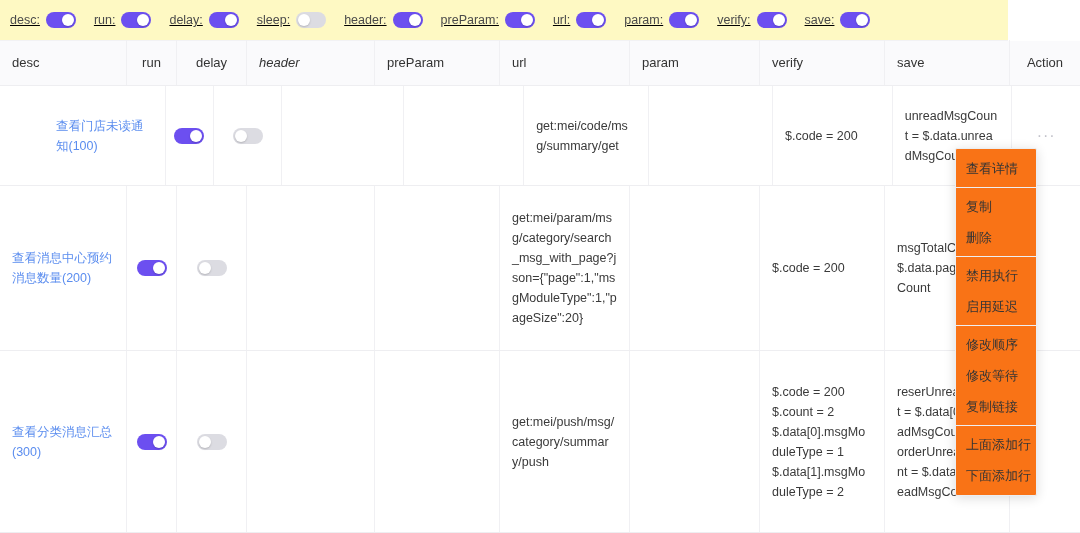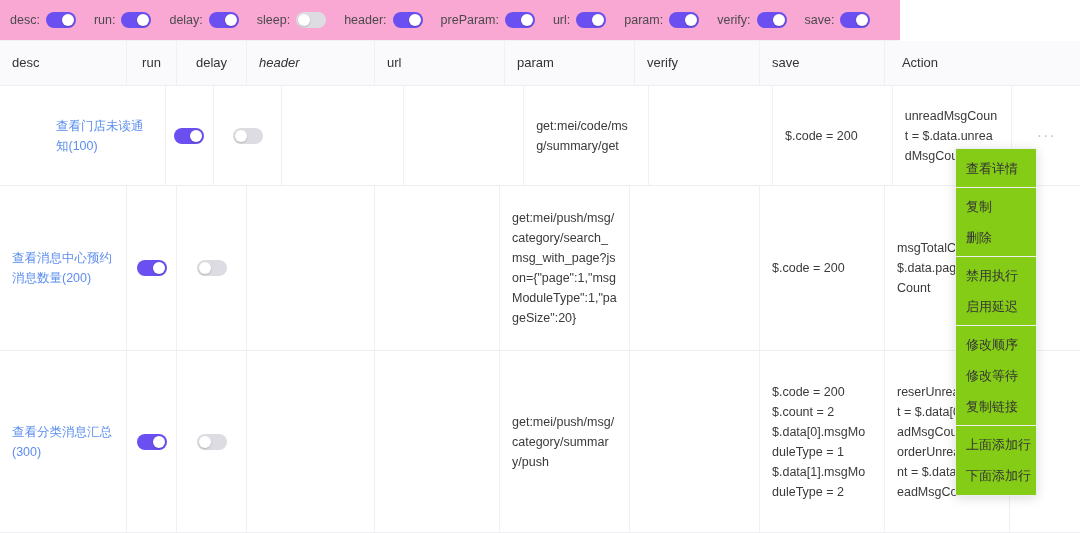--- a/index.html
+++ b/index.html
@@ -6,25 +6,26 @@
   html, body {
     width: 1080px; height: 533px;
     background: #ffffff;
     font-family: "Liberation Sans", "DejaVu Sans", sans-serif;
     overflow: hidden;
   }
   #app { position: relative; width: 1080px; height: 533px; background:#fff; }
 
   
   .toolbar {
-    position: absolute; left: 0; top: 0; width: 900px; height: 41px;
-    background: #f9a8d4;
+    position: absolute; left: 0; top: 0; width: 1008px; height: 41px;
+    background: #fef9c3;
     display: flex; align-items: center;
     padding-left: 10px;
     border-bottom: 1px solid #f2f2f4;
+    text-decoration: underline;
   }
   .tb-item { display: flex; align-items: center; margin-right: 18px; }
   .tb-label {
     font-size: 12.5px; color: #4a4a4a; margin-right: 6px; white-space: nowrap;
   }
   .switch {
     position: relative; width: 30px; height: 16px; border-radius: 9px;
     background: #6c4ff0; flex: none;
   }
   .switch.off { background: #dcdce2; }
@@ -82,21 +83,21 @@
   .row3 { height: 182px; }
 
   .dots {
     color: #c3c3cb; font-size: 16px; letter-spacing: 1px;
     cursor: pointer; line-height: 10px;
   }
 
   
   .ctx-menu {
     position: absolute; left: 955px; top: 148px; width: 82px;
-    background: #84cc16;
+    background: #f97316;
     border: 1px solid #eceef1;
     box-shadow: 0 2px 12px rgba(0,0,0,.14);
     border-radius: 2px;
     padding: 4px 0;
     z-index: 50;
   }
   .ctx-item {
     font-size: 13px; color: #353535;
     padding: 7px 10px; white-space: nowrap; cursor: pointer;
     line-height: 17px;
@@ -170,20 +171,21 @@
         </span>
       </div>
     </div>
 
   <div class="tbl">
     <div class="thead" id="thead">
         <div class="th c-desc">desc</div>
         <div class="th c-run">run</div>
         <div class="th c-delay">delay</div>
         <div class="th c-header">header</div>
+        <div class="th c-preparam">preParam</div>
         <div class="th c-url">url</div>
         <div class="th c-param">param</div>
         <div class="th c-verify">verify</div>
         <div class="th c-save">save</div>
         <div class="th c-action">Action</div>
       </div>
     <div id="tbody">
         <div class="trow row1">
           <div class="td c-desc">
             <span class="desc-link">查看门店未读通知(100)</span>
@@ -217,21 +219,21 @@
               <span class="knob"></span>
             </span>
           </div>
           <div class="td c-delay">
             <span class="switch off">
               <span class="knob"></span>
             </span>
           </div>
           <div class="td mono c-header"><div class="cell-inner"></div></div>
           <div class="td mono c-preparam"><div class="cell-inner"></div></div>
-          <div class="td mono c-url"><div class="cell-inner">get:mei/push/msg/category/search_msg_with_page?json={"page":1,"msgModuleType":1,"pageSize":20}</div></div>
+          <div class="td mono c-url"><div class="cell-inner">get:mei/param/msg/category/search_msg_with_page?json={"page":1,"msgModuleType":1,"pageSize":20}</div></div>
           <div class="td mono c-param"><div class="cell-inner"></div></div>
           <div class="td mono c-verify"><div class="cell-inner">$.code = 200</div></div>
           <div class="td mono c-save"><div class="cell-inner">msgTotalCount = $.data.pageTotalCount</div></div>
           <div class="td c-action">
             <span class="dots"></span>
           </div>
         </div>
         <div class="trow row3">
           <div class="td c-desc">
             <span class="desc-link">查看分类消息汇总(300)</span>

